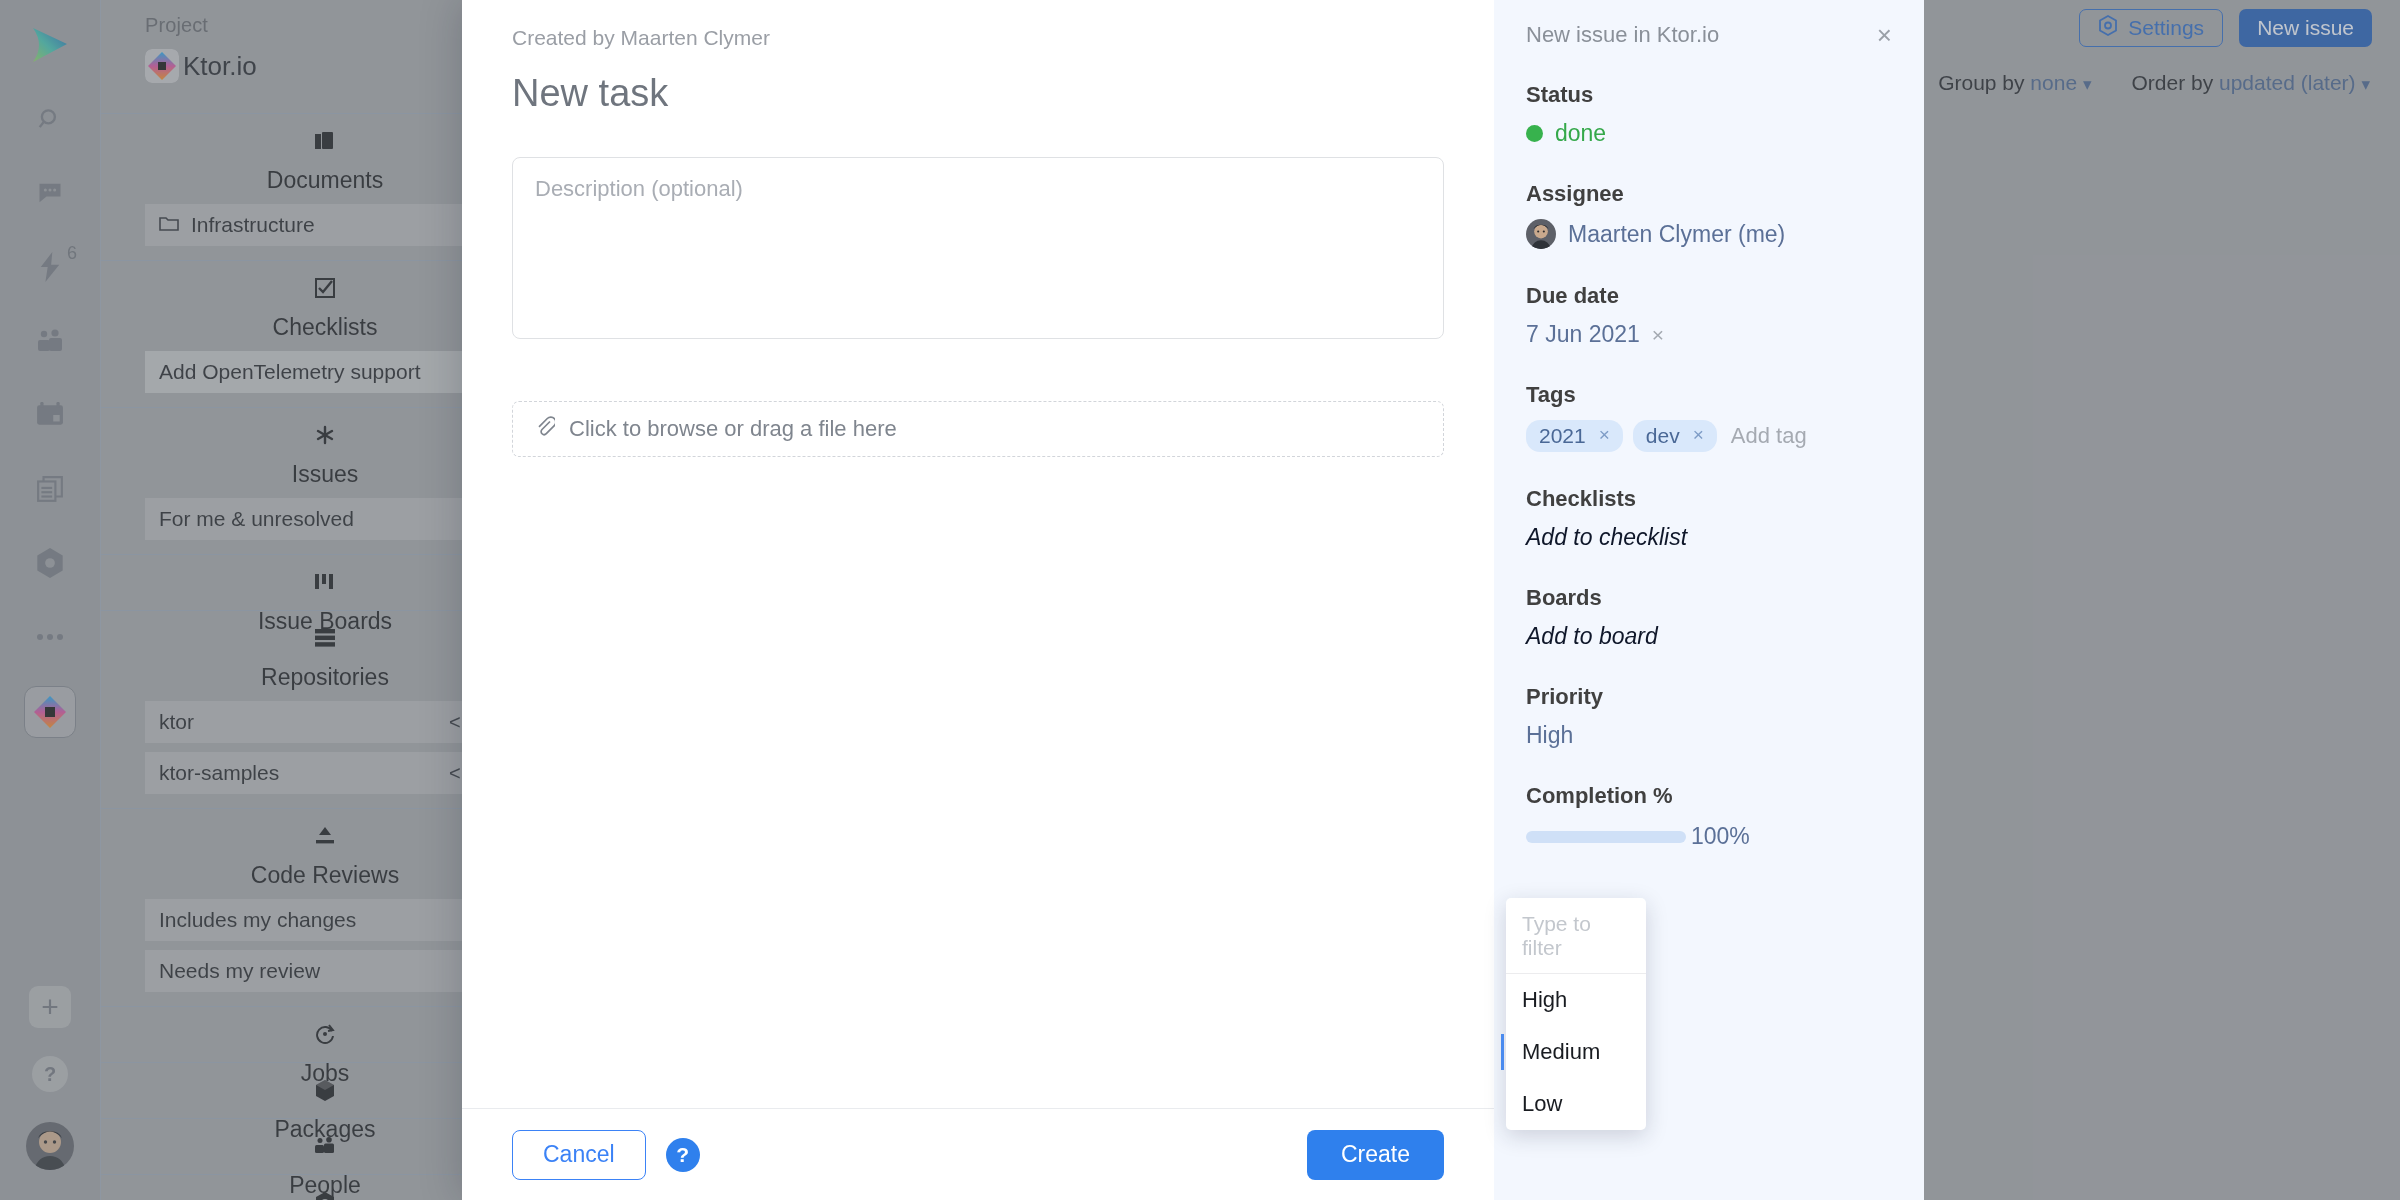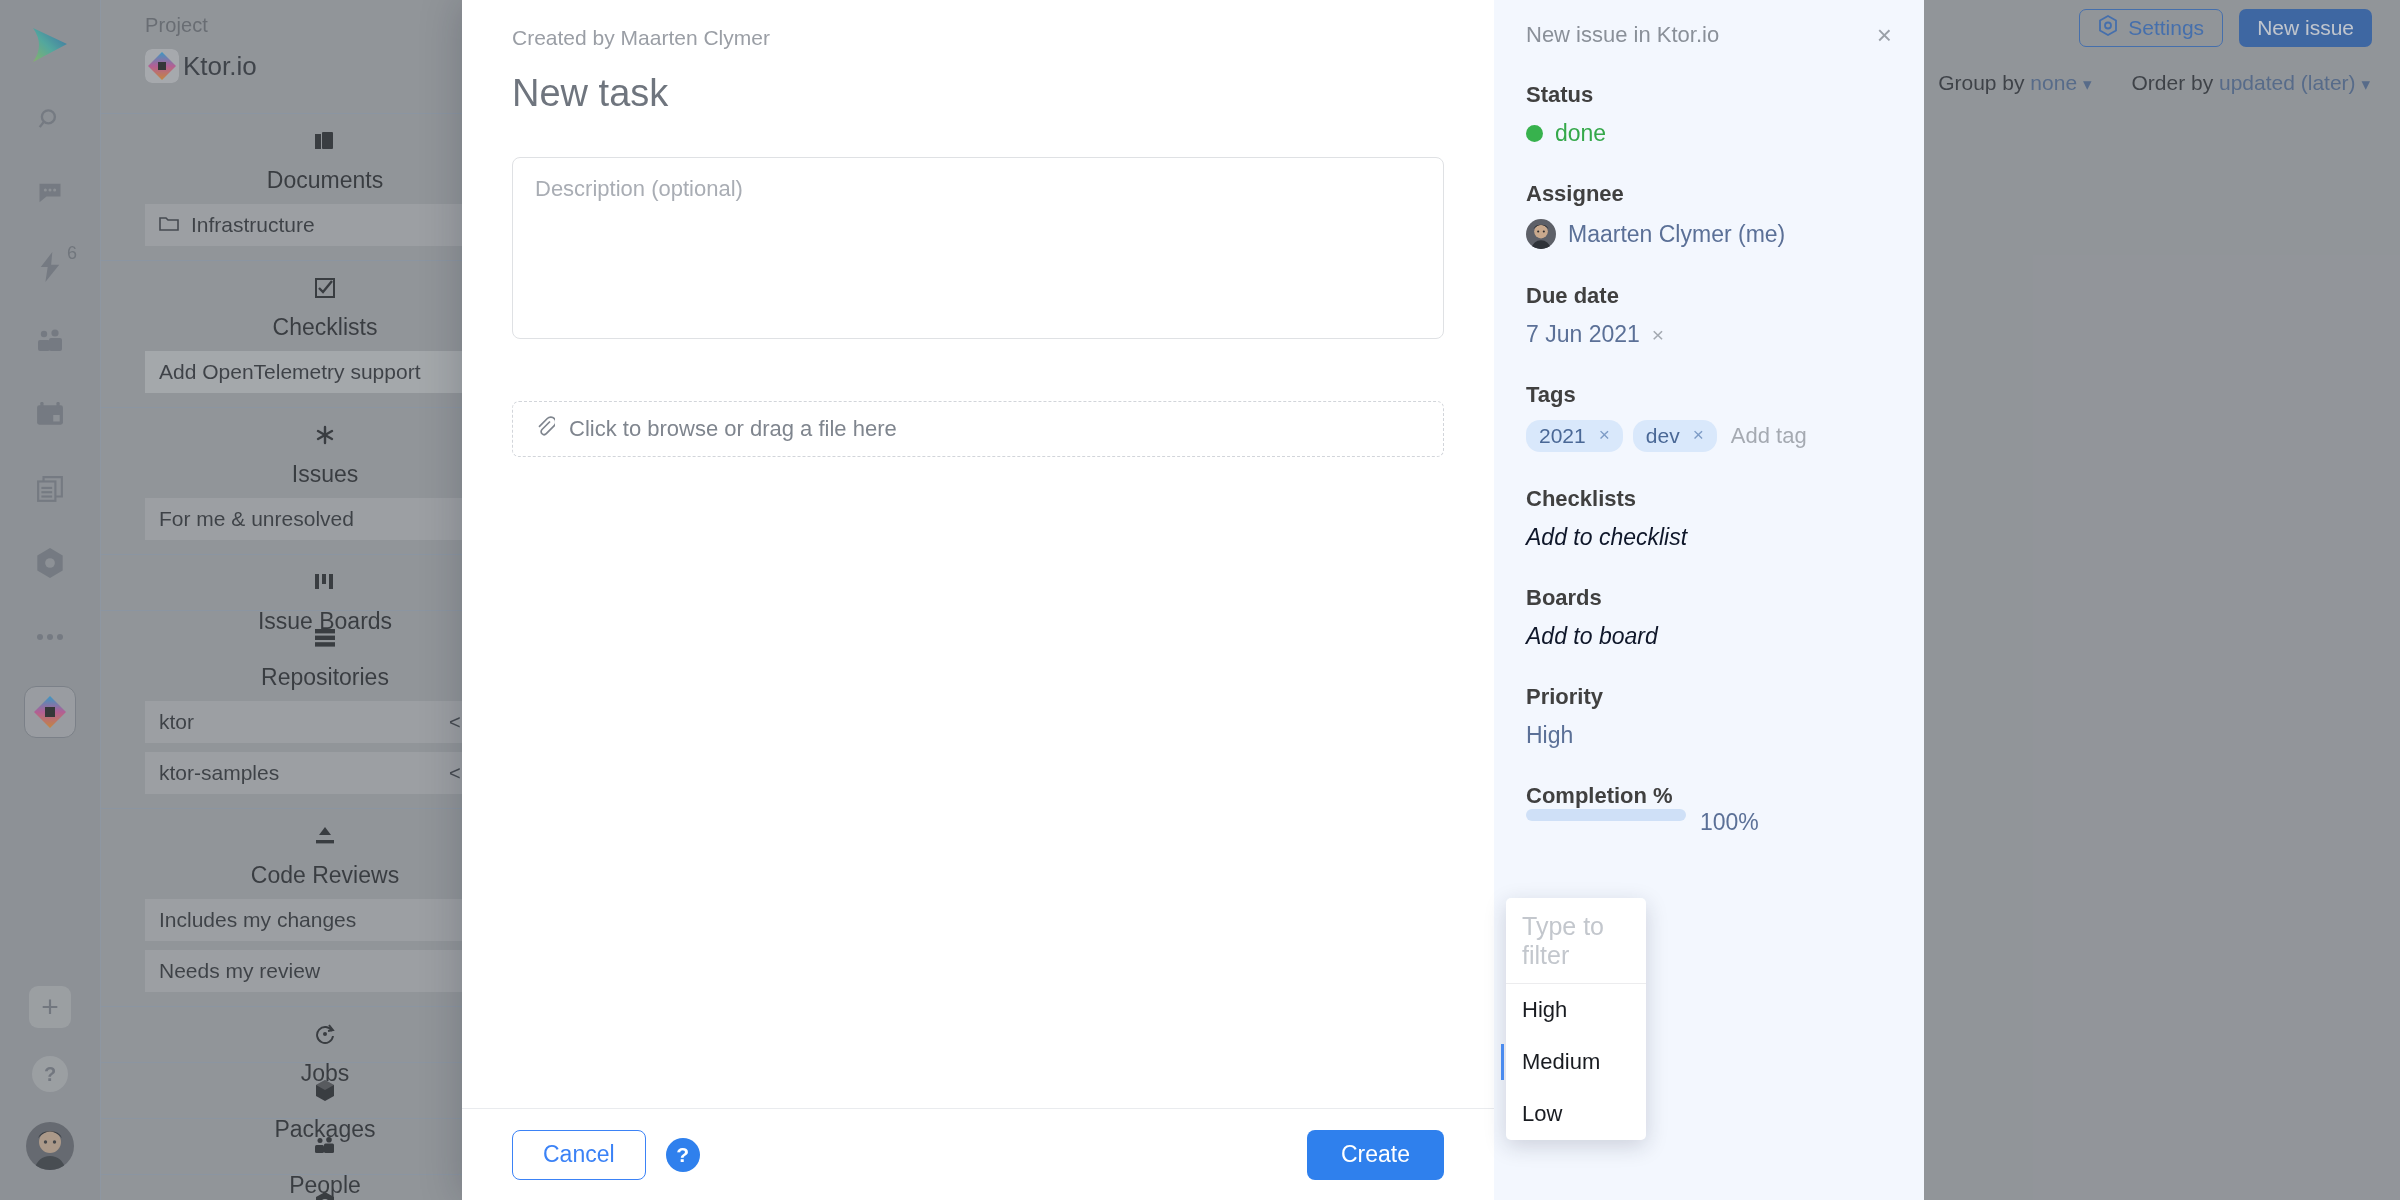--- a/index.html
+++ b/index.html
@@ -163,33 +163,33 @@
   .avatar-sm { width: 30px; height: 30px; border-radius: 50%; overflow: hidden; flex: 0 0 30px; }
   .x-small { color: #a3a9b1; font-size: 21px; }
   .muted { color: #0f172a; font-style: italic; }
   .tags-row { margin-top: 12px; display:flex; align-items:center; gap: 10px; }
   .tag {
     background: #d9e8fb; color: #4a6896; border-radius: 14px;
     padding: 4px 13px; font-size: 21px; display:flex; gap: 13px;
   }
   .tag .tx { color: #7e9cc6; font-size: 19px; }
   .add-tag { color: #a5aab2; font-size: 22px; margin-left: 4px; }
-  .prog-row { display:flex; gap: 14px; }
+  .prog-row { margin-top: 14px; display:flex; align-items:center; gap: 5px; }
   .prog-track { width: 160px; height: 12px; border-radius: 6px; background: #cfe0f7; overflow:hidden; }
   .prog-fill { height: 100%; background: #8cb8f0; border-radius: 6px; }
   .prog-txt { font-size: 23px; color: #5b7097; }
 
   
   .dropdown {
     position: absolute; left: 1506px; top: 898px; width: 140px;
     background: #fff; border-radius: 5px; box-shadow: 0 6px 22px rgba(25,35,60,.18);
     padding: 0; z-index: 30;
   }
   .dd-filter {
-    padding: 14px 16px 13px 16px; font-size: 25px; color: #c3c7cd;
+    padding: 14px 16px 13px 16px; font-size: 21px; color: #c3c7cd;
     border-bottom: 1px solid #ececee;
   }
   .dd-item { padding: 13px 16px; font-size: 22px; color: #191c21; position: relative;}
   .dd-item.sel::before {
     content:""; position:absolute; left:-5px; top: 8px; bottom: 8px; width: 3px; background:#4a8bef;
   }
   .caret { font-size: 17px; }
 </style>
 </head>
 <body>

